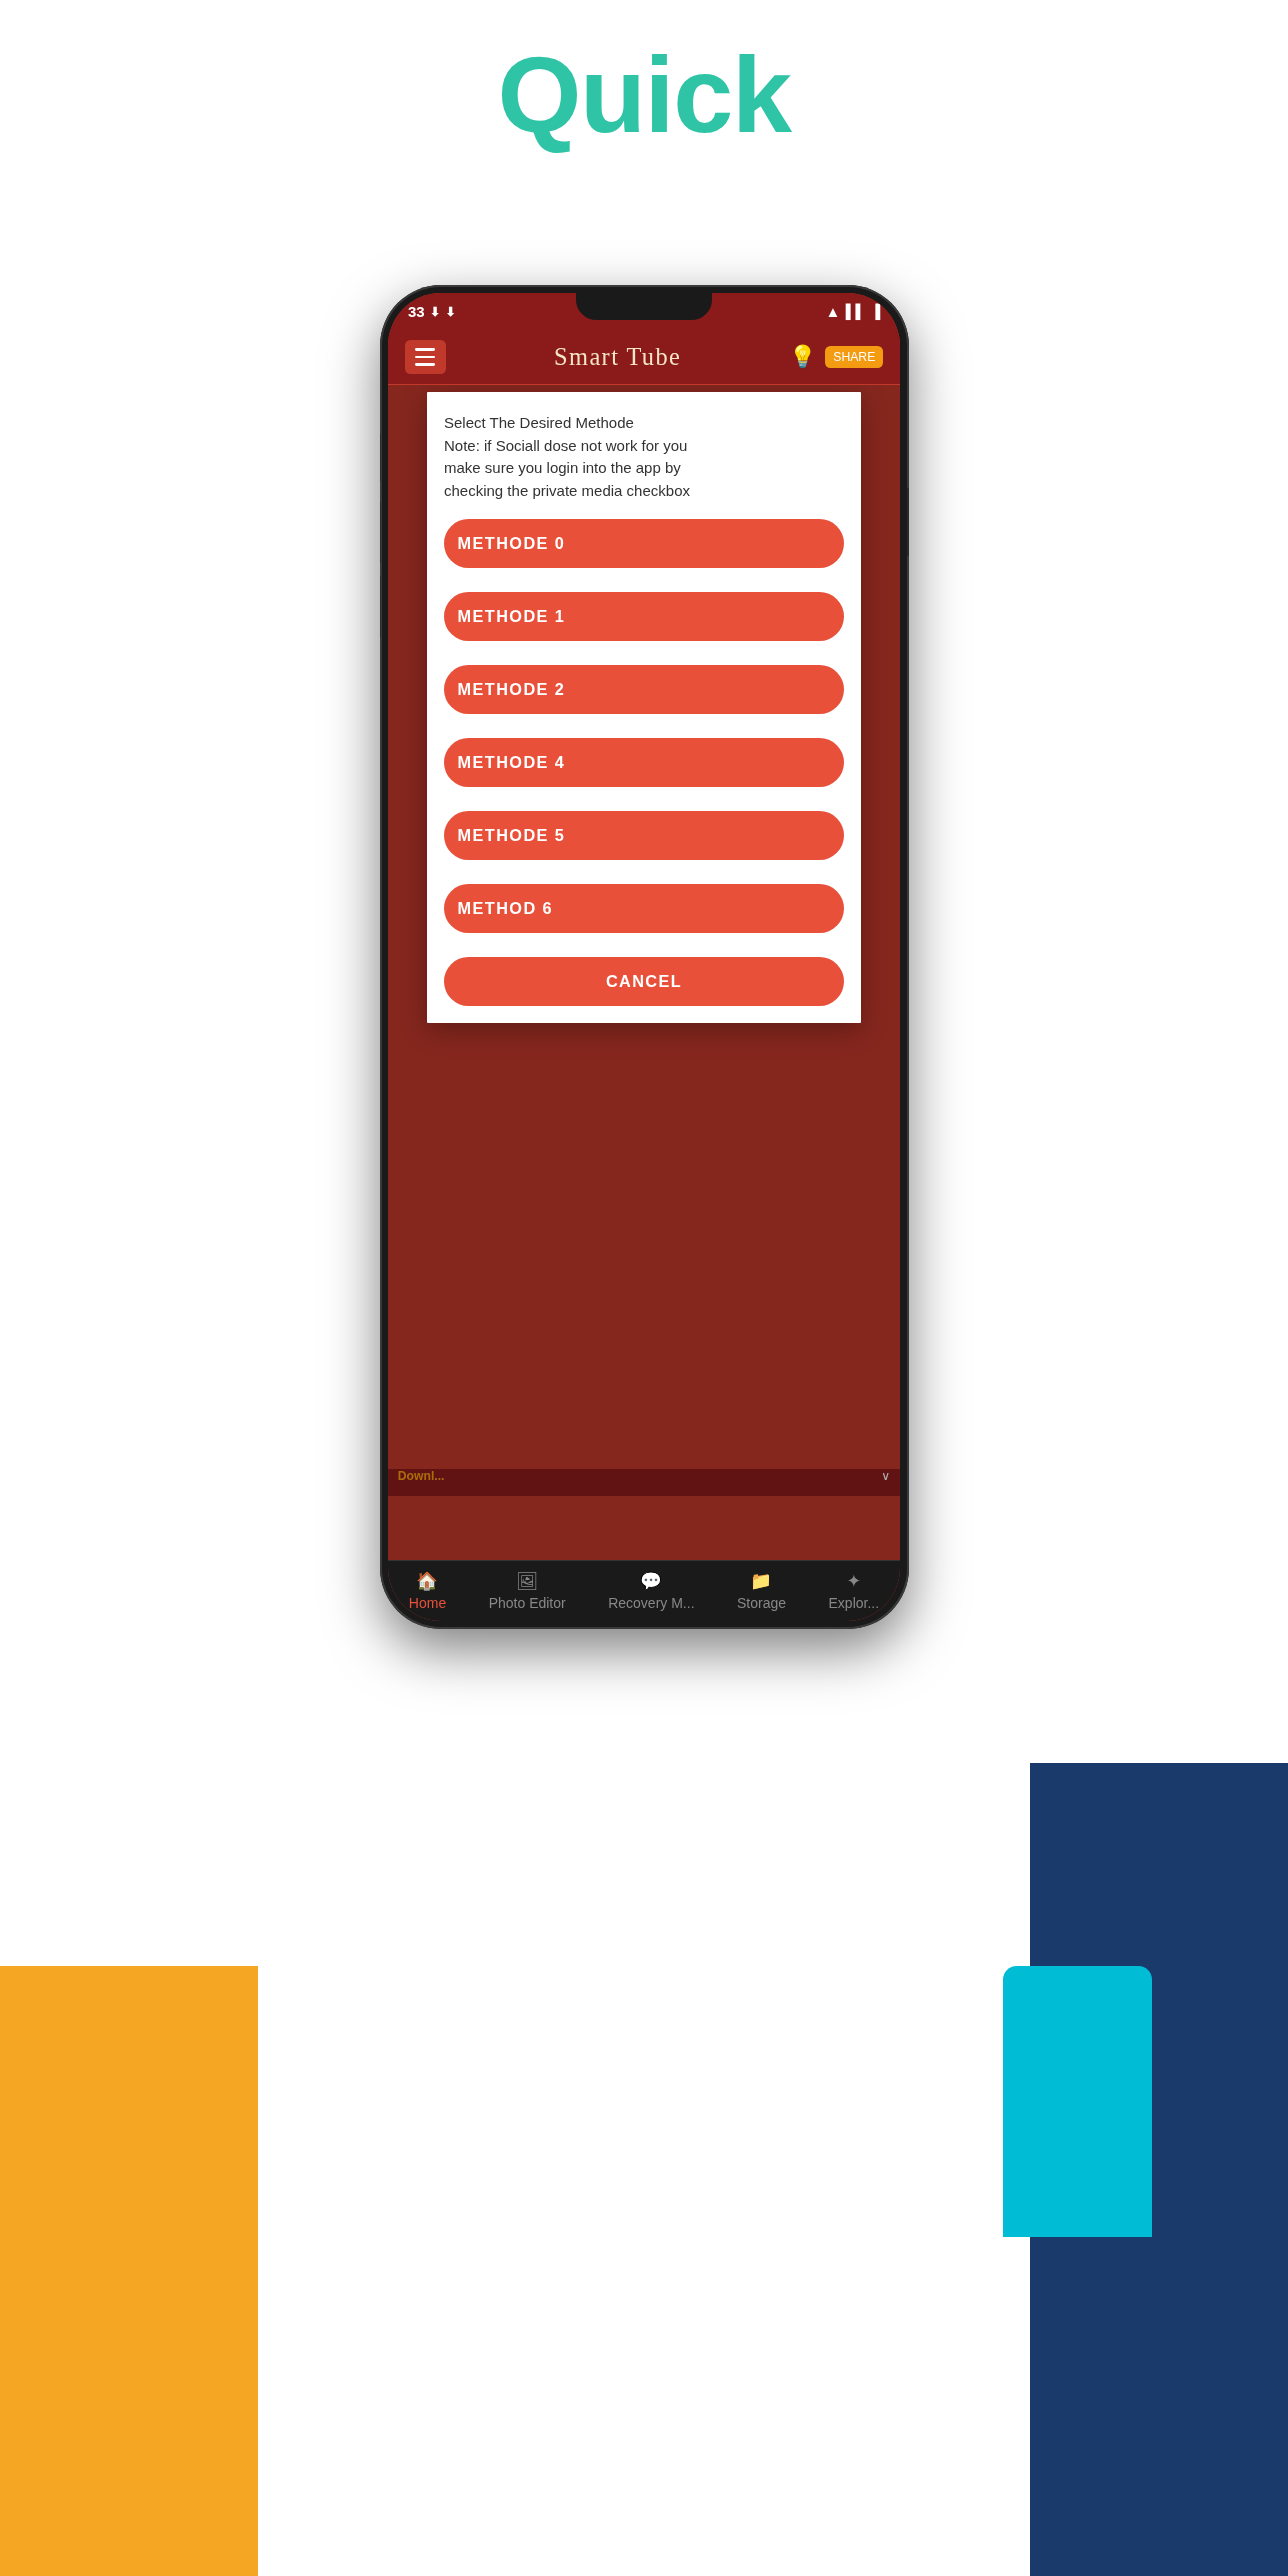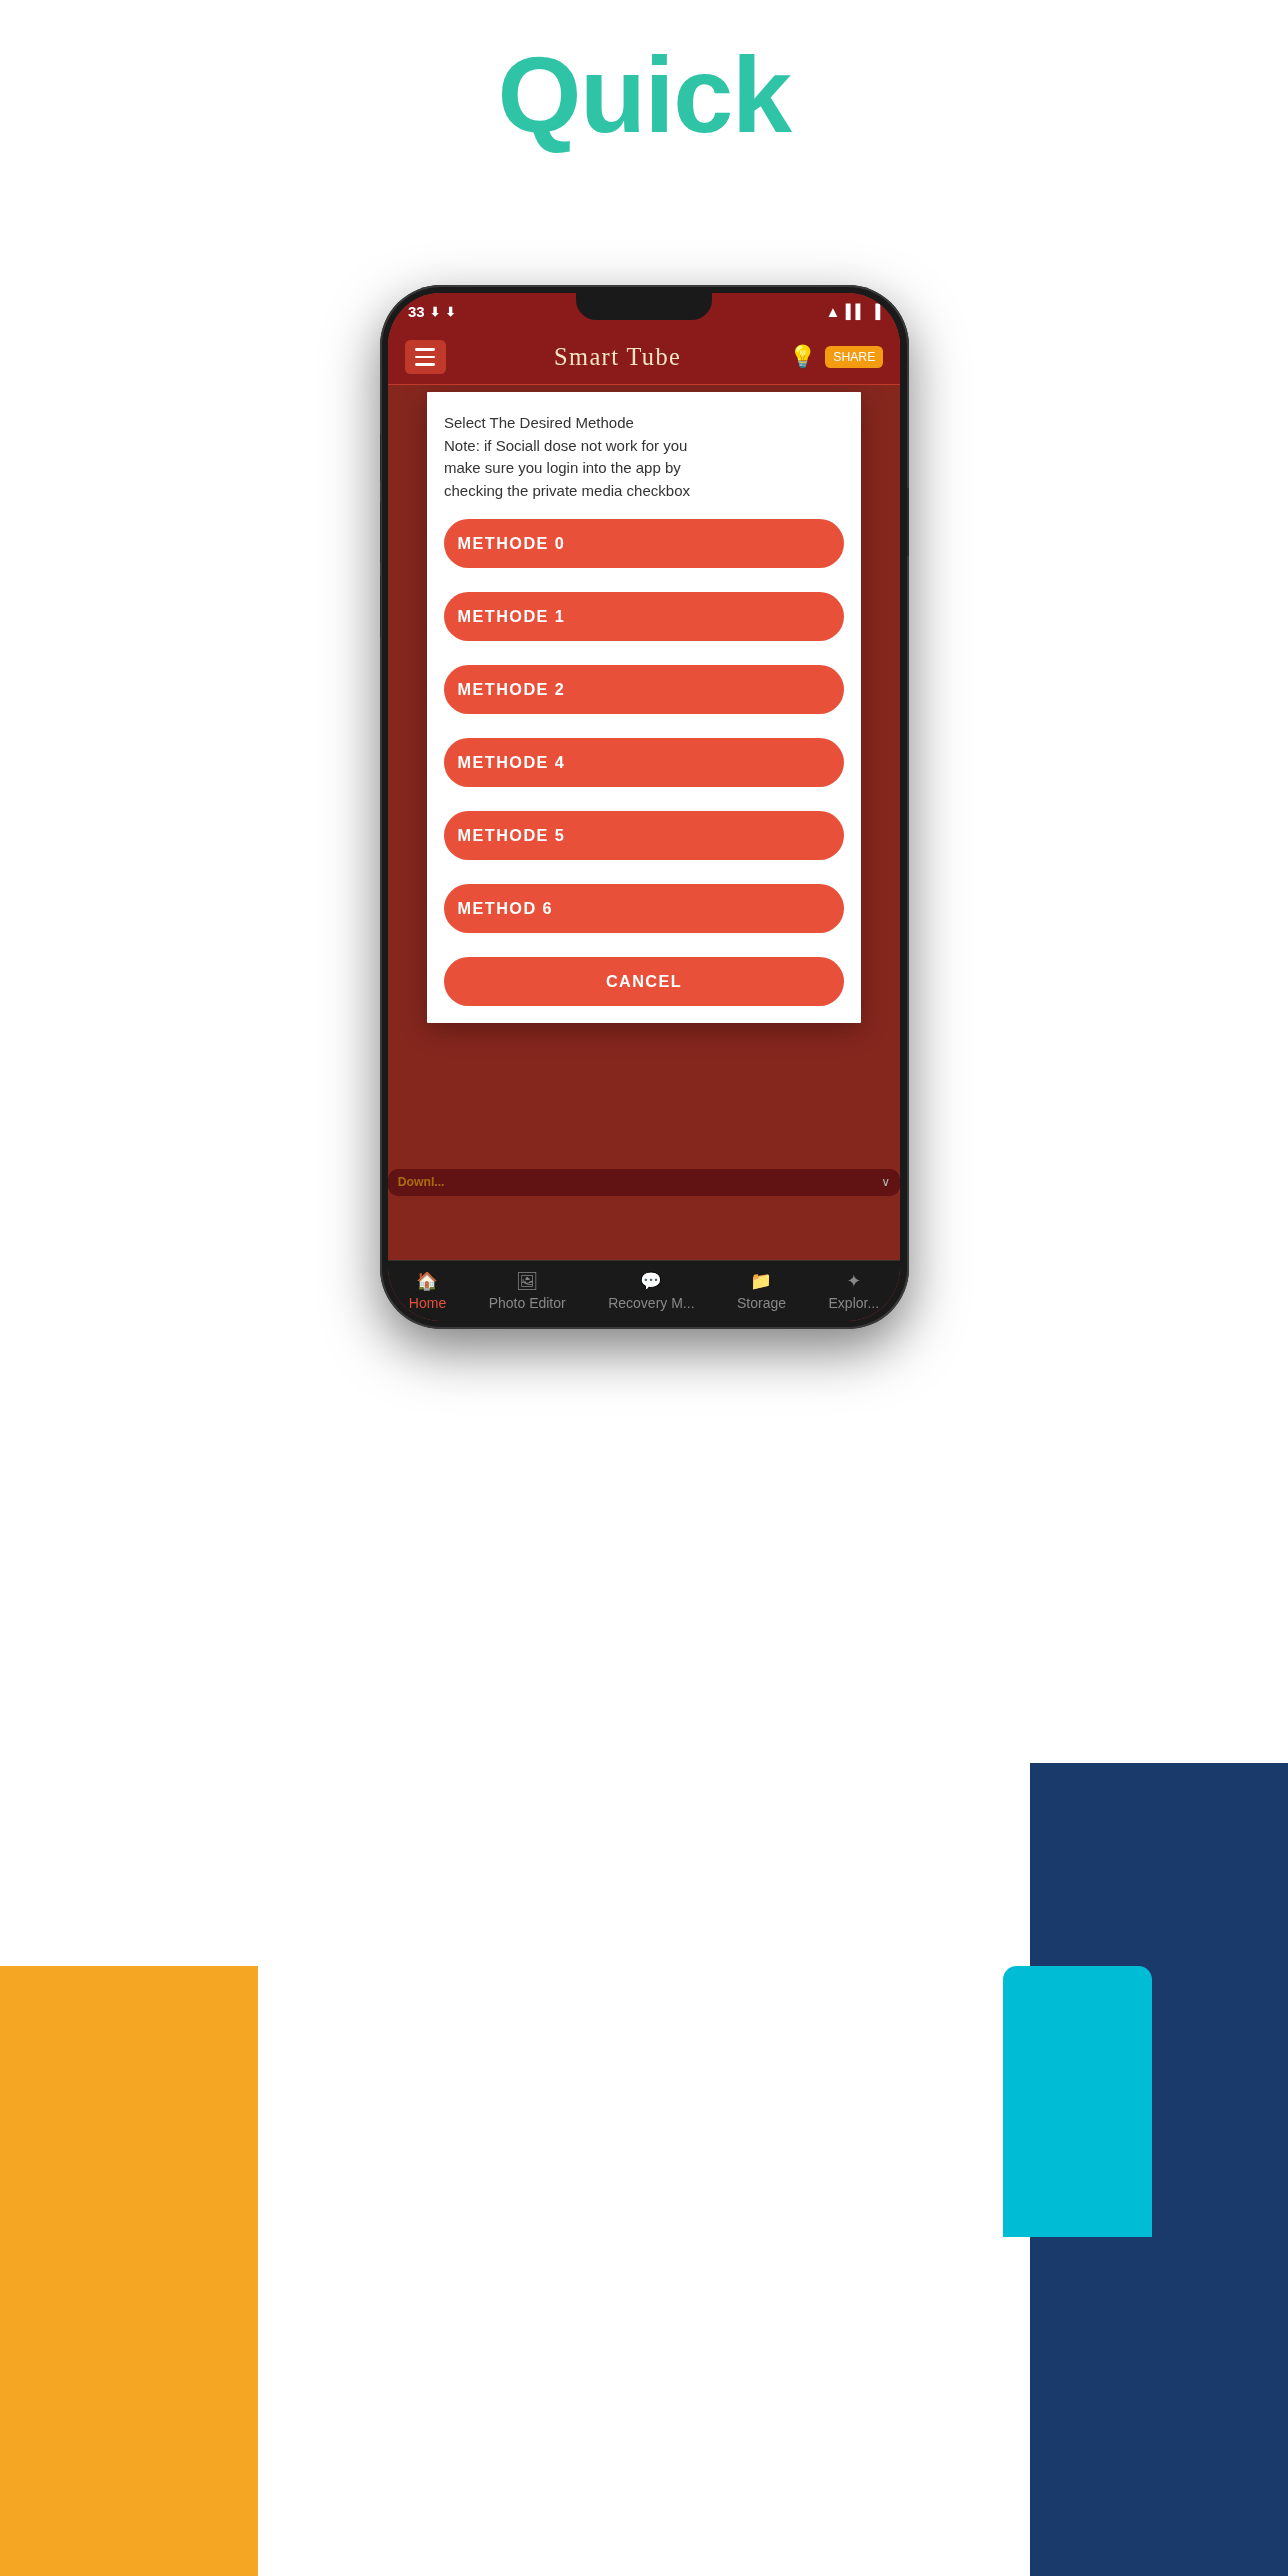--- a/index.html
+++ b/index.html
@@ -72,21 +72,21 @@
       transform: translateX(-50%);
       z-index: 5;
       width: 610px;
       height: 2034px;
     }
 
     
     .phone-frame {
       position: relative;
       width: 529px;
-      height: 1044px;
+      height: 1344px;
       margin: 0 auto;
       background: #1a1a1a;
       border-radius: 61px;
       box-shadow: 0 20.3px 54px rgba(0,0,0,0.5), inset 0 0 0 2px #3a3a3a;
       overflow: hidden;
     }
 
     .phone-inner {
       position: absolute;
       top: 8.1px;
@@ -397,24 +397,22 @@
 
     
     .download-bar {
       position: absolute;
       bottom: 64px;
       left: 0;
       right: 0;
       height: 27px;
       background: #8b1a1a;
       display: flex;
-      align-items: center;
       padding: 0 10.2px;
       z-index: 15;
-      border-radius: 10px;
     }
 
     .download-label {
       color: #f39c12;
       font-size: 12.2px;
       font-weight: bold;
     }
   </style>
 </head>
 <body>

